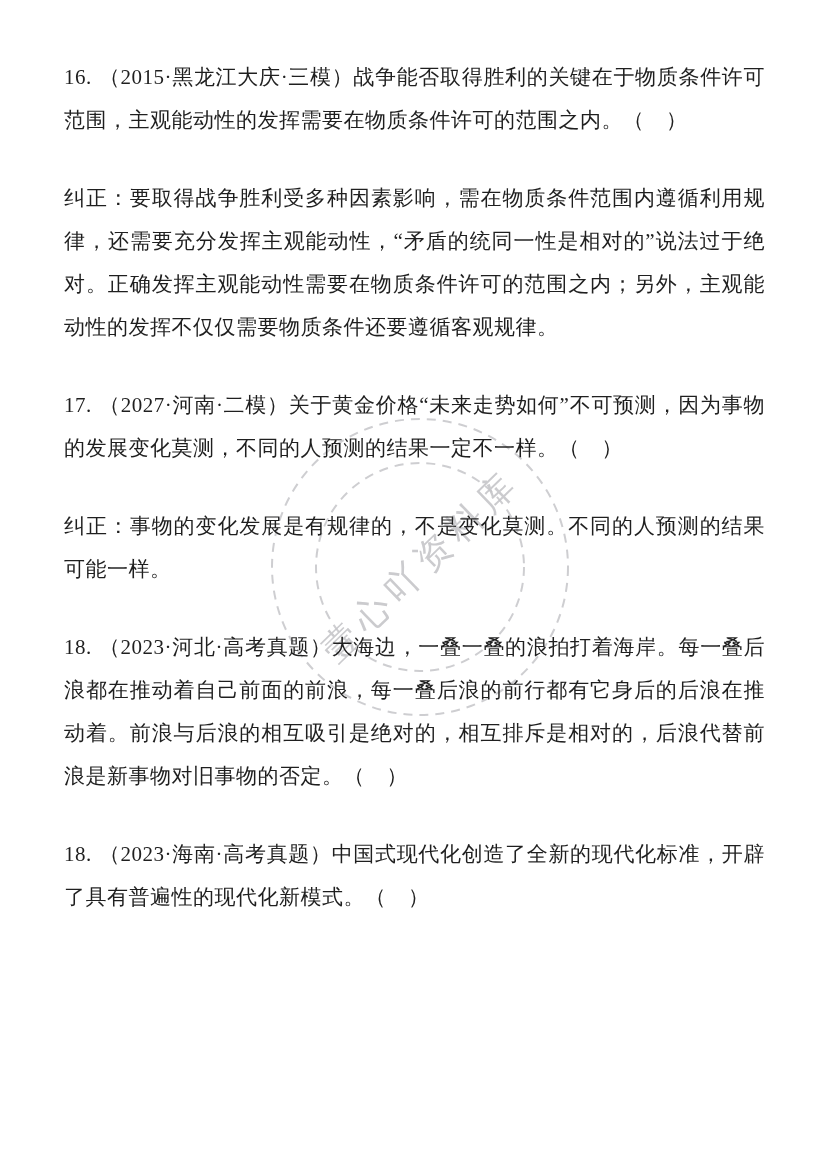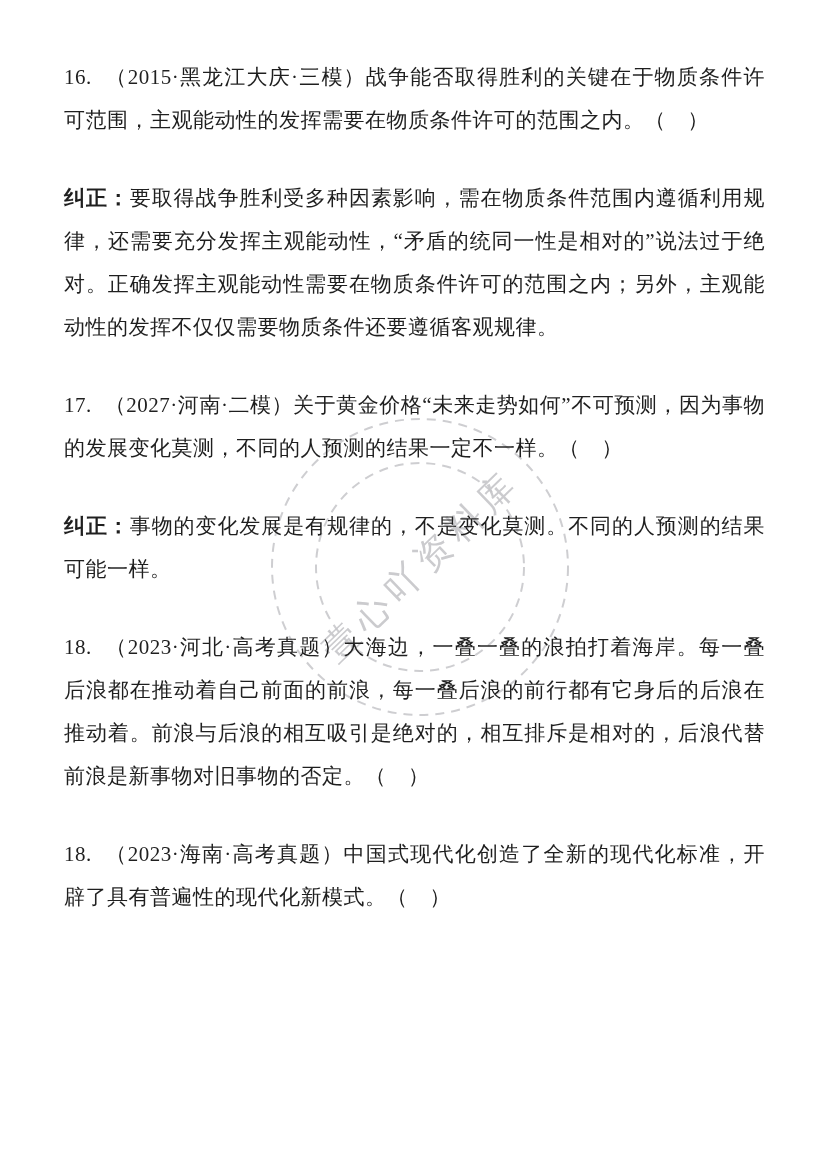--- a/index.html
+++ b/index.html
@@ -27,22 +27,22 @@
     padding: 56px 62px 0 64px;
   }
   p.block {
     font-size: 21px;
     line-height: 43px;
     letter-spacing: 0.5px;
     text-align: justify;
     text-justify: inter-character;
     margin: 0 0 35px 0;
   }
-  .num { margin-right: 13px; }
-  .label { font-weight: bold; }
+  .num { margin-right: 7px; }
+  .label { font-weight: normal; }
   .footer {
     position: absolute;
     left: 0; right: 0;
     bottom: 30px;
     text-align: center;
     font-size: 15px;
     color: #3a3a3a;
     z-index: 1;
     letter-spacing: 0.5px;
   }

